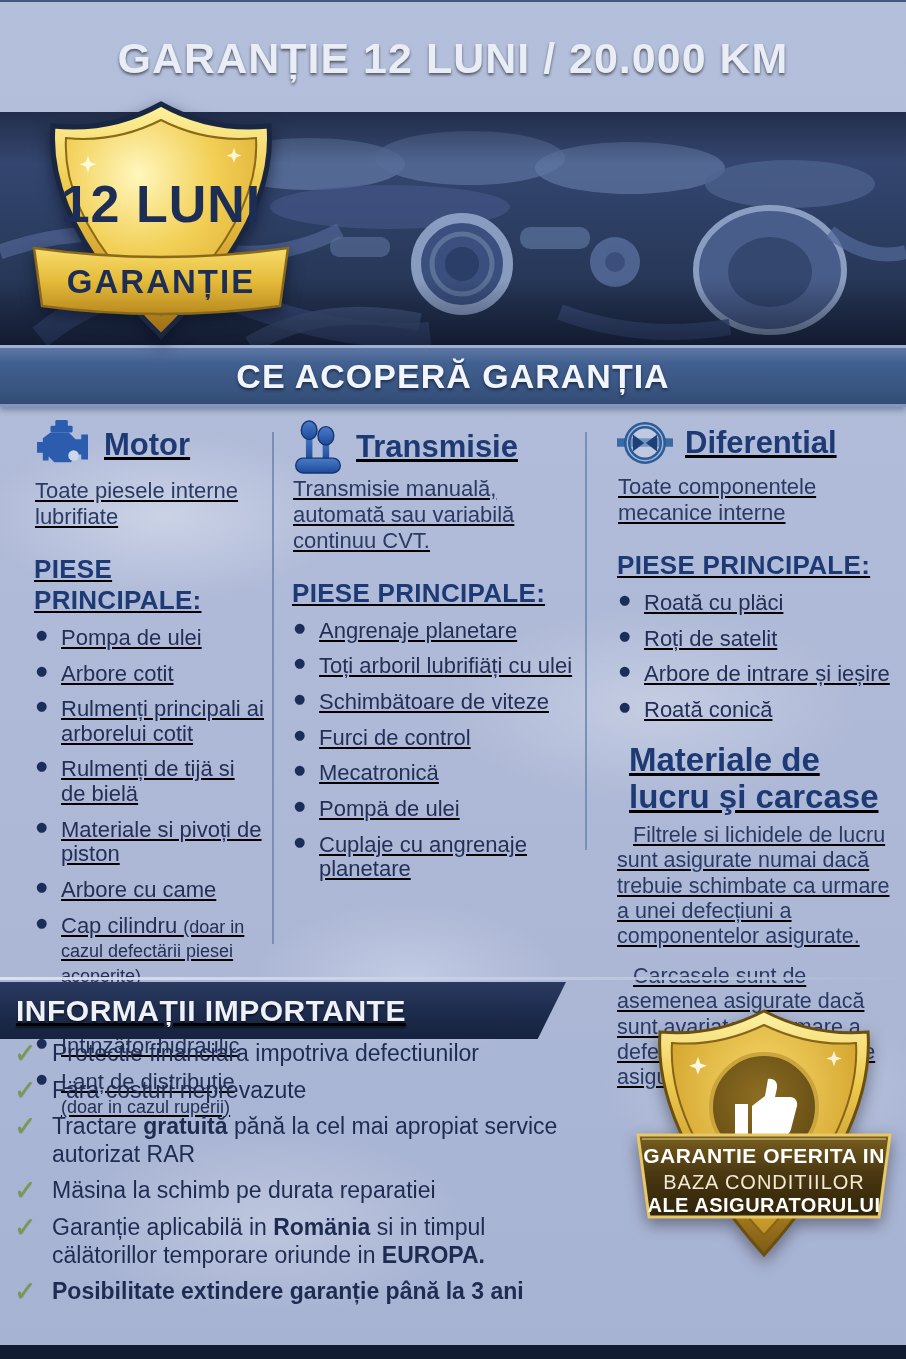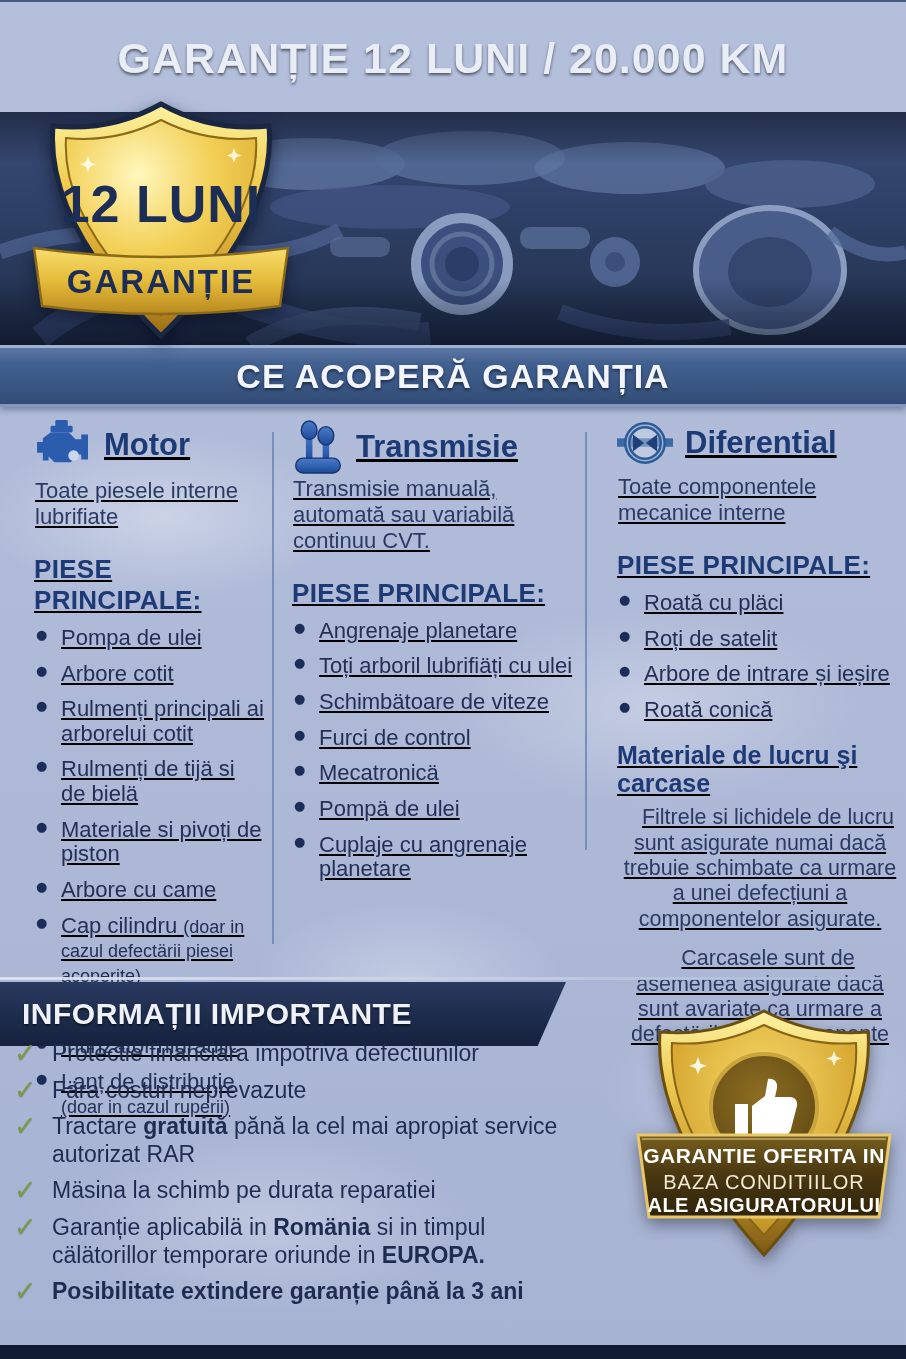--- a/index.html
+++ b/index.html
@@ -69,31 +69,32 @@
   ul.bullets li{
     position:relative;padding-left:27px;margin-bottom:11px;
     font-size:22px;line-height:1.12;color:#232f55;
   }
   ul.bullets li::before{
     content:"●";position:absolute;left:2px;top:2px;font-size:13px;color:#1c2d5a;
     font-family:"DejaVu Sans",sans-serif;
   }
   .sm{font-size:18px;}
   .b{font-weight:bold;}
-  .materials-title{margin:20px 0 8px 0;font-size:25px;font-weight:bold;color:#1d3a74;line-height:1.1;}
-  .materials p{margin:0 0 14px 0;font-size:21.5px;line-height:1.18;color:#2b3a63;text-indent:16px;text-align:center;}
+  .materials-title{margin:20px 0 8px 12px;font-size:33px;font-weight:bold;color:#1d3a74;line-height:1.1;}
+  .materials p{margin:0 0 14px 0;font-size:21.5px;line-height:1.18;color:#2b3a63;text-indent:16px;}
   
   .info-highlight{position:absolute;top:977px;left:0;width:906px;height:3px;
     background:linear-gradient(90deg,#dfe6f2 0%,#c2cde2 60%,#aab8d4 100%);opacity:.9;}
   .info-banner{
-    position:absolute;top:982px;left:0;width:566px;height:64px;
+    position:absolute;top:982px;left:0;width:566px;height:57px;
     background:linear-gradient(180deg,#2a3a60 0%,#1d2b4c 55%,#16223e 100%);
     clip-path:polygon(0 0,100% 0,95% 100%,0 100%);
-    display:flex;align-items:center;padding-left:22px;box-sizing:border-box;
+    display:flex;align-items:center;padding-left:16px;box-sizing:border-box;
     box-shadow:0 3px 6px rgba(15,22,45,.4);
+    text-decoration:underline;
   }
   .info-banner .label{color:#eef1f8;font-size:30px;font-weight:bold;letter-spacing:.5px;
     text-shadow:0 2px 2px rgba(0,0,0,.5);}
   ul.checklist{list-style:none;position:absolute;top:1040px;left:14px;width:575px;margin:0;padding:0;}
   ul.checklist li{
     position:relative;padding-left:38px;margin-bottom:9px;
     font-size:23px;line-height:1.2;color:#1f2c52;
   }
   ul.checklist li::before{
     content:"✓";position:absolute;left:0;top:-3px;font-size:27px;font-weight:bold;color:#7a9a4a;

